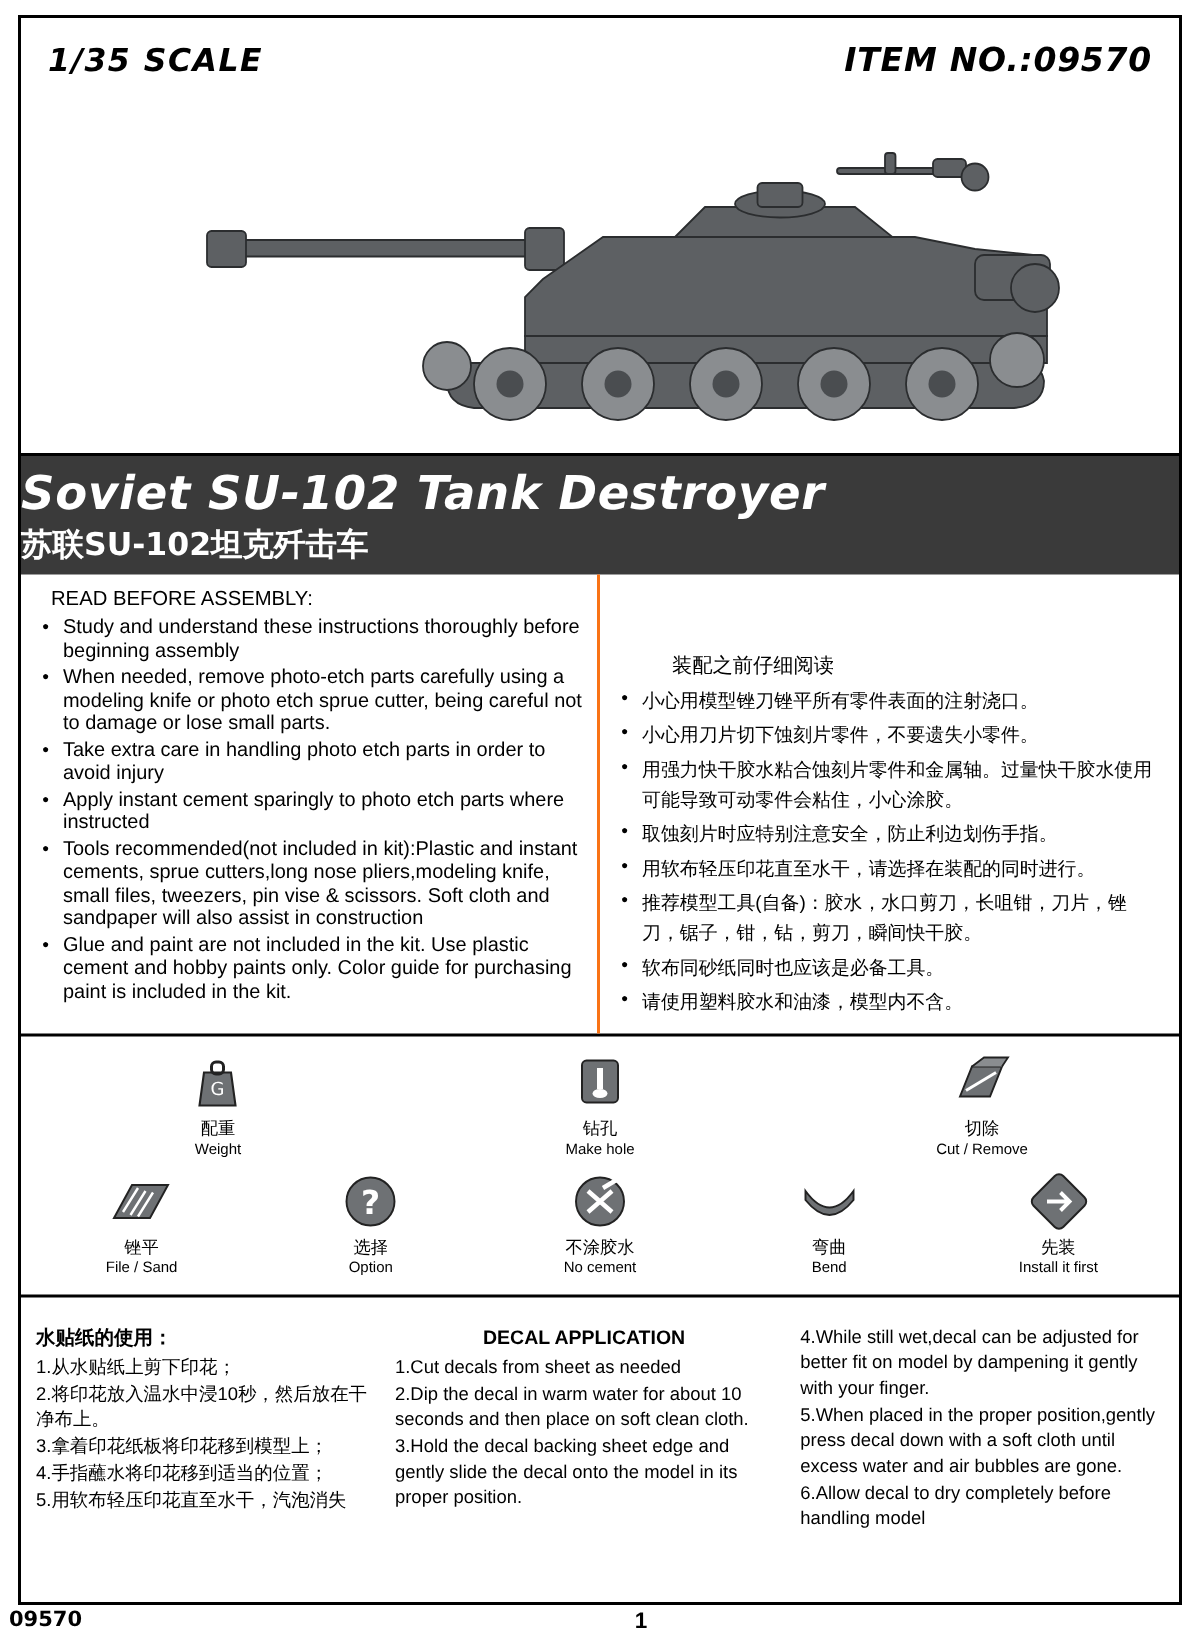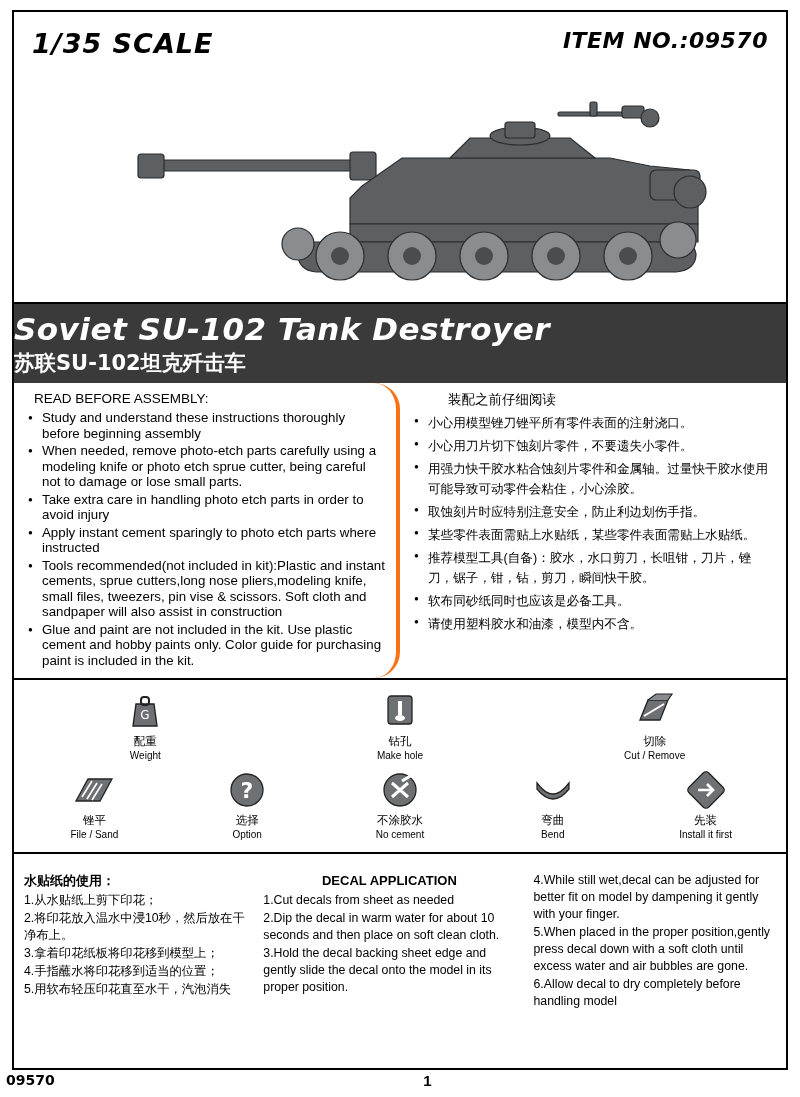--- a/index.html
+++ b/index.html
@@ -2,36 +2,36 @@
 <html><head>
 <meta charset="utf-8">
 <style>
   html,body{margin:0;padding:0;background:#ffffff;}
   body{width:800px;height:1097px;font-family:"Liberation Sans",sans-serif;color:#000;}
   .page{width:800px;height:1097px;position:relative;box-sizing:border-box;padding:10px 12px 6px 12px;}
   .frame{border:2px solid #000;box-sizing:border-box;width:776px;height:1060px;position:relative;display:flex;flex-direction:column;}
 
   
   .header{height:292px;position:relative;border-bottom:2px solid #000;box-sizing:border-box;}
-  .scale{position:absolute;left:18px;top:16px;font-size:27px;font-weight:bold;font-style:italic;letter-spacing:1px;font-family:"DejaVu Sans",sans-serif;}
+  .scale{position:absolute;left:18px;top:16px;font-size:21px;font-weight:bold;font-style:italic;letter-spacing:1px;font-family:"DejaVu Sans",sans-serif;}
   .itemno{position:absolute;right:18px;top:16px;font-size:22px;font-weight:bold;font-style:italic;letter-spacing:0.5px;font-family:"DejaVu Sans",sans-serif;}
 
   
   .tank-wrap{position:absolute;left:0;top:62px;width:100%;height:228px;}
   .tank-svg{display:block;margin:0 auto;}
 
   
   .titleband{background:#3a3a3a;color:#fff;padding:7px 0 2px 0;}
   .titleband .en{font-size:31px;font-weight:bold;font-style:italic;letter-spacing:0.5px;font-family:"DejaVu Sans",sans-serif;}
   .titleband .cn{font-size:21px;font-weight:bold;margin-top:2px;padding-bottom:4px;font-family:"DejaVu Sans",sans-serif;}
 
   
   .instructions{display:flex;border-bottom:2px solid #000;}
-  .col-en{width:50%;box-sizing:border-box;padding:8px 10px 8px 14px;border-right:4px solid #f97316;border-radius:26px;}
-  .col-cn{width:50%;box-sizing:border-box;padding:8px 10px 8px 14px;}
+  .col-en{width:50%;box-sizing:border-box;padding:8px 10px 8px 14px;border-right:2px solid #f97316;}
+  .col-cn{width:50%;box-sizing:border-box;padding:8px 10px 8px 14px;margin-top:44px;}
   .hd-en{font-size:13.5px;margin:0 0 4px 6px;}
   .hd-cn{font-size:13.5px;margin:0 0 4px 34px;}
   ul{list-style:none;margin:0;padding:0;}
   li{position:relative;padding-left:14px;font-size:13.3px;line-height:15.5px;margin-bottom:2px;}
   li:before{content:"\25CF";position:absolute;left:0;top:0;font-size:8px;line-height:16px;}
   .col-cn li{font-size:12.6px;line-height:20px;margin-bottom:3px;}
 
   
   .icons{border-bottom:2px solid #000;padding:8px 4px 6px 4px;}
   .icon-row{display:flex;}
@@ -129,21 +129,21 @@
           <li>Glue and paint are not included in the kit. Use plastic cement and hobby paints only. Color guide for purchasing paint is included in the kit.</li>
         </ul>
       </div>
       <div class="col-cn">
         <div class="hd-cn">装配之前仔细阅读</div>
         <ul>
           <li>小心用模型锉刀锉平所有零件表面的注射浇口。</li>
           <li>小心用刀片切下蚀刻片零件，不要遗失小零件。</li>
           <li>用强力快干胶水粘合蚀刻片零件和金属轴。过量快干胶水使用可能导致可动零件会粘住，小心涂胶。</li>
           <li>取蚀刻片时应特别注意安全，防止利边划伤手指。</li>
-          <li>某些零件表面需贴上水贴纸，某些零件表面需贴上水贴纸。</li>
+          <li>用软布轻压印花直至水干，请选择在装配的同时进行。</li>
           <li>推荐模型工具(自备)：胶水，水口剪刀，长咀钳，刀片，锉刀，锯子，钳，钻，剪刀，瞬间快干胶。</li>
           <li>软布同砂纸同时也应该是必备工具。</li>
           <li>请使用塑料胶水和油漆，模型内不含。</li>
         </ul>
       </div>
     </div>
 
     <div class="icons">
       <div class="icon-row">
 

